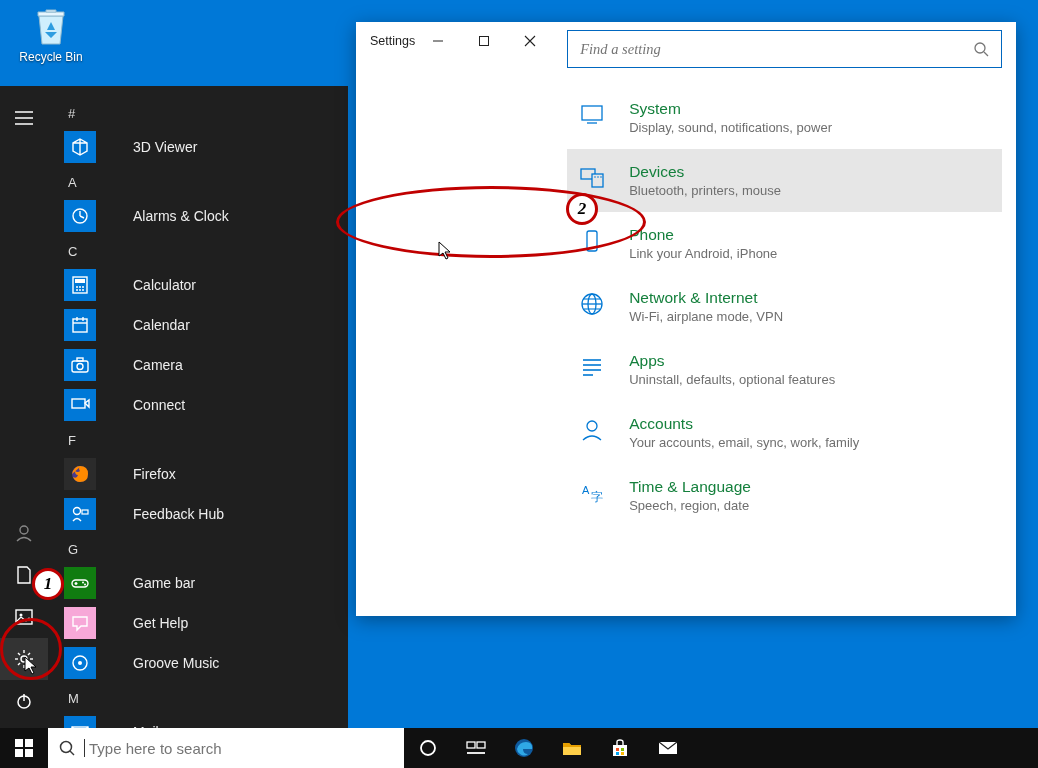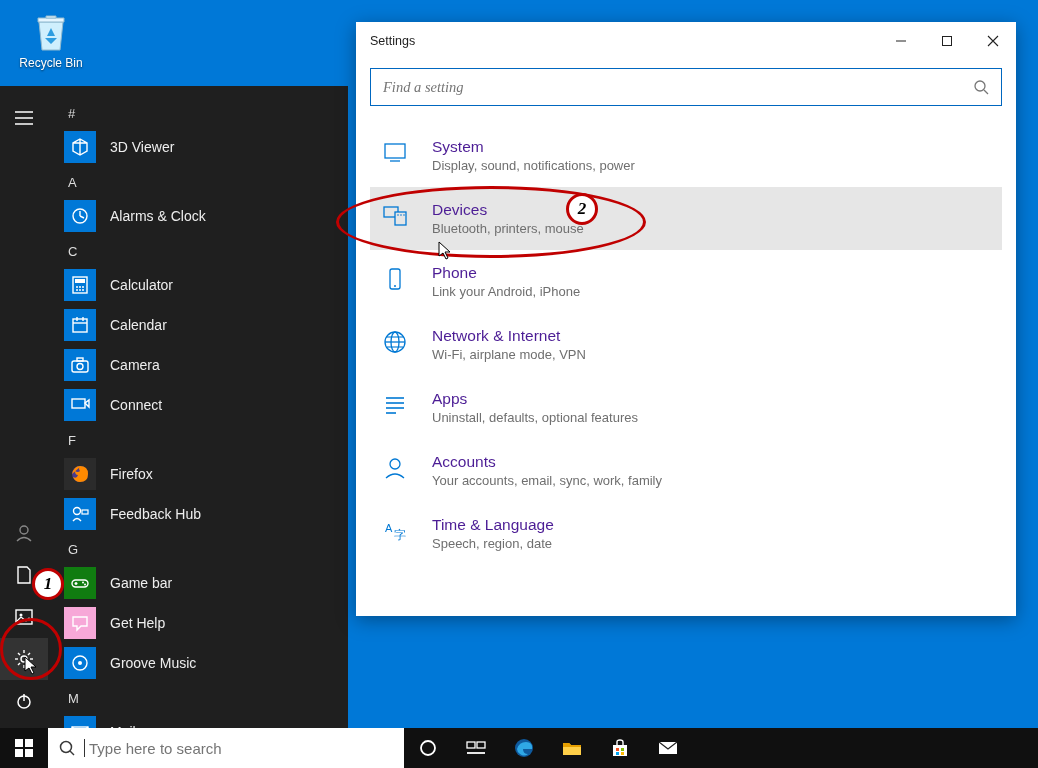--- a/index.html
+++ b/index.html
@@ -1,57 +1,57 @@
 <!DOCTYPE html>
 <html><head>
 <meta charset="utf-8">
 <style>
   * { box-sizing: border-box; margin: 0; padding: 0; font-family: "Segoe UI", Arial, sans-serif; }
   html, body { width: 1038px; height: 768px; overflow: hidden; }
   body { background: #0078d7; position: relative; }
 
   
-  .desktop-icon { position: absolute; top: 10px; left: 14px; width: 74px; text-align: center; color: #fff; font-size: 12px; }
+  .desktop-icon { position: absolute; top: 4px; left: 14px; width: 74px; text-align: center; color: #fff; font-size: 12px; }
   .desktop-icon svg { display: block; margin: 0 auto 2px; }
   .desktop-icon .label { text-shadow: 0 1px 2px rgba(0,0,0,.6); }
 
   
   .start-menu { position: absolute; left: 0; top: 86px; width: 348px; bottom: 40px; background: #1f1f1f; color: #fff; display: flex; }
   .start-rail { width: 48px; background: #1f1f1f; display: flex; flex-direction: column; align-items: center; }
   .rail-top { padding-top: 22px; }
   .rail-btn { width: 48px; height: 42px; display: flex; align-items: center; justify-content: center; color: #fff; }
   .rail-spacer { flex: 1; }
   .rail-btn.selected { background: #333; }
   .start-list { flex: 1; padding: 12px 8px 0 8px; overflow: hidden; }
   .letter-header { font-size: 13px; color: #ddd; padding: 8px 8px 6px 12px; }
-  .app-item { display: flex; align-items: center; height: 40px; padding-left: 8px; cursor: default; }
+  .app-item { display: flex; align-items: center; height: 40px; padding-left: 8px; cursor: default; gap: 23px; }
   .app-tile { width: 32px; height: 32px; background: #0078d7; margin-right: 14px; display: flex; align-items: center; justify-content: center; flex-shrink: 0; }
   .app-tile.firefox { background: #2b2b2b; }
   .app-label { font-size: 14px; color: #eee; }
 
   
   .taskbar { position: absolute; left: 0; right: 0; bottom: 0; height: 40px; background: #101010; display: flex; align-items: center; }
   .tb-btn { width: 48px; height: 40px; display: flex; align-items: center; justify-content: center; color: #fff; }
   .searchbox { height: 40px; width: 356px; background: #fff; display: flex; align-items: center; padding: 0 10px; }
   .searchbox input { border: none; outline: none; font-size: 15px; flex: 1; color: #6d28d9; }
   .searchbox .caret { border-left: 1px solid #333; height: 18px; margin-right: 4px; }
 
   
-  .settings-window { position: absolute; left: 356px; top: 22px; width: 660px; height: 594px; background: #fff; box-shadow: 0 4px 18px rgba(0,0,0,.35); display: flex; flex-direction: column; }
+  .settings-window { position: absolute; left: 356px; top: 22px; width: 660px; height: 594px; background: #fff; box-shadow: 0 4px 18px rgba(0,0,0,.35); display: flex; }
   .titlebar { height: 38px; display: flex; align-items: center; padding-left: 14px; font-size: 12.5px; color: #222; }
   .title-spacer { flex: 1; }
   .win-btn { width: 46px; height: 38px; display: flex; align-items: center; justify-content: center; color: #222; font-family: inherit; }
   .settings-body { padding: 8px 14px 0 14px; overflow: hidden; flex: 1; }
   .search-setting { border: 1px solid #0067c0; height: 38px; display: flex; align-items: center; padding: 0 12px; margin-bottom: 18px; }
   .search-setting input { border: none; outline: none; flex: 1; font-size: 14.5px; color: #767676; font-style: italic; font-family: Liberation Serif, serif; }
   .cat-list { }
   .cat-item { display: flex; align-items: flex-start; padding: 14px 12px; cursor: default; }
   .cat-item.hover { background: #e6e6e6; }
   .cat-icon { width: 30px; flex-shrink: 0; margin-right: 20px; margin-top: 2px; color: #0078d4; }
-  .cat-title { font-size: 15.5px; color: #4c1d95; margin-bottom: 2px; }
+  .cat-title { font-size: 15.5px; color: #15803d; margin-bottom: 2px; }
   .cat-sub { font-size: 13px; color: #6f6f6f; }
 
   
   .annot-oval-2 { position: absolute; left: 336px; top: 186px; width: 310px; height: 72px; border: 3px solid #c00000; border-radius: 50%; pointer-events: none; }
   .annot-badge { position: absolute; width: 32px; height: 32px; border: 3.5px solid #c00000; border-radius: 50%; background: #fff; display: flex; align-items: center; justify-content: center; font-weight: bold; font-style: italic; font-size: 17px; font-family: Georgia, serif; pointer-events: none; }
   .annot-badge.two { left: 566px; top: 193px; }
   .annot-circle-1 { position: absolute; left: 0px; top: 618px; width: 62px; height: 62px; border: 3px solid #c00000; border-radius: 50%; pointer-events: none; }
   .annot-badge.one { left: 32px; top: 568px; }
 
   

